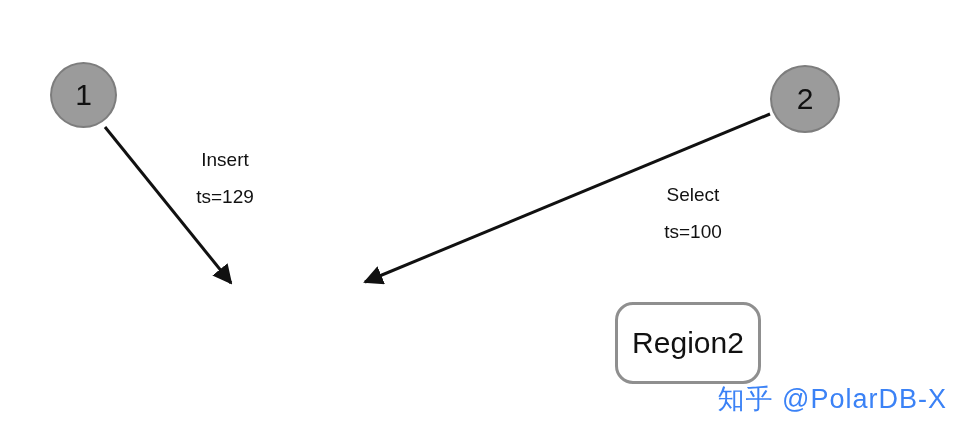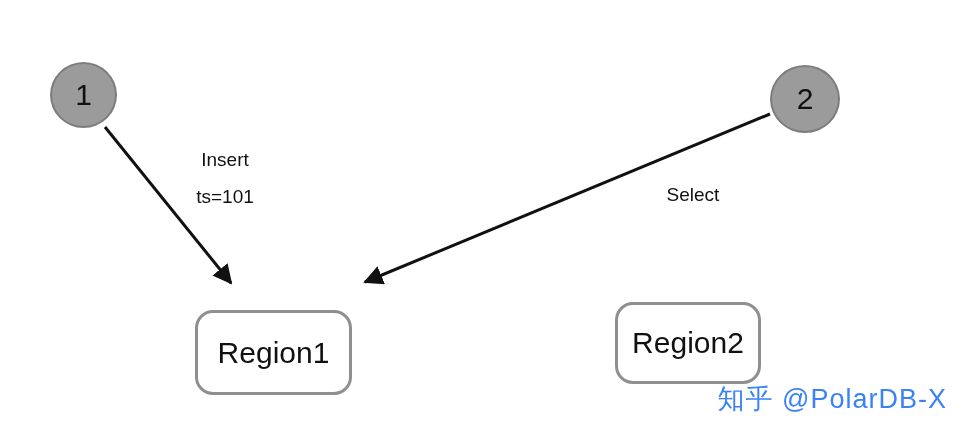--- a/index.html
+++ b/index.html
@@ -90,30 +90,28 @@
   <div class="circle-node" id="node-step1">
     <span>1</span>
   </div>
 
   <div class="circle-node" id="node-step2">
     <span>2</span>
   </div>
 
   <div class="edge-label" id="label-insert">
     <div>Insert</div>
-    <div>ts=101</div>
+    <div>ts=129</div>
   </div>
 
   <div class="edge-label" id="label-select">
     <div>Select</div>
+    <div>ts=100</div>
   </div>
 
-  <div class="region-node" id="node-region1">
-    <span>Region1</span>
-  </div>
 
   <div class="region-node" id="node-region2">
     <span>Region2</span>
   </div>
 
   <div class="watermark">知乎 @PolarDB-X</div>
 
 </div>
 
 </body></html>

